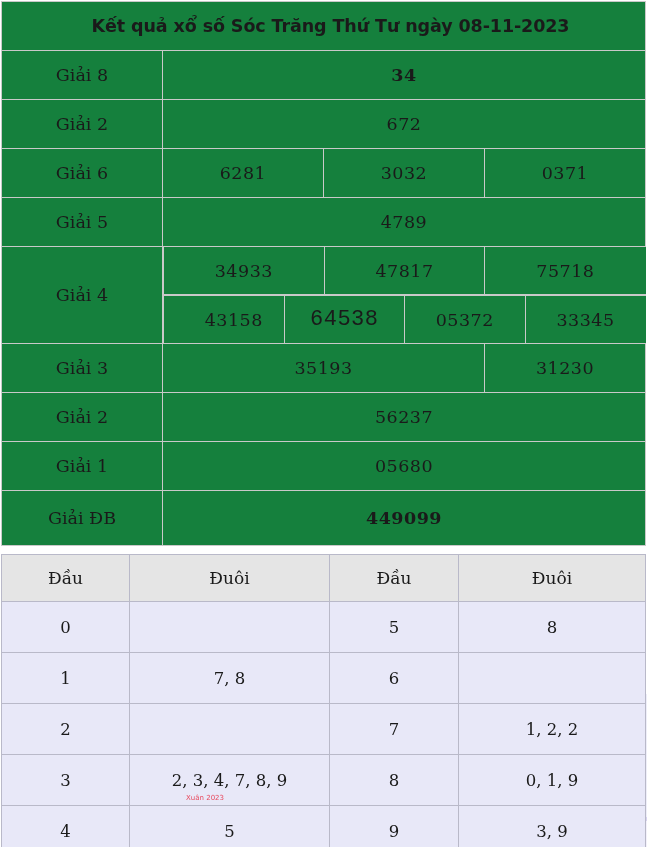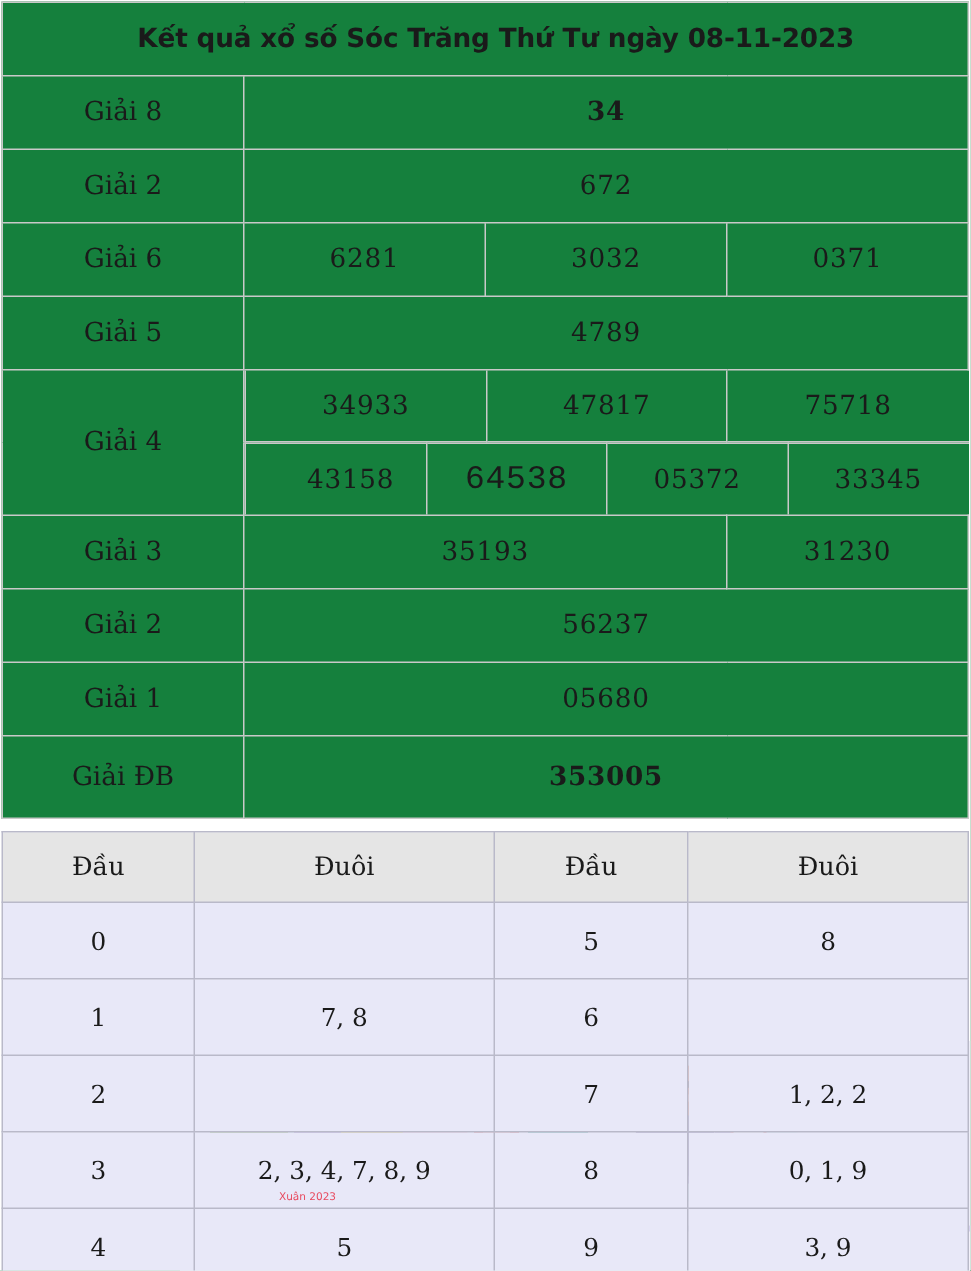--- a/index.html
+++ b/index.html
@@ -221,21 +221,21 @@
         <td colspan="3" class="num">56237</td>
       </tr>
 
       <tr>
         <td class="label-cell">Giải 1</td>
         <td colspan="3" class="num">05680</td>
       </tr>
 
       <tr>
         <td class="label-cell" style="height:54px;">Giải ĐB</td>
-        <td colspan="3" class="prize-special num" style="height:54px;">353005</td>
+        <td colspan="3" class="prize-special num" style="height:54px;">449099</td>
       </tr>
     </tbody>
   </table>
 
   <svg class="illustration" viewBox="0 0 647 249" width="647" height="249">
 
     <rect x="120" y="95" width="527" height="154" fill="#eeeef9"></rect>
 
     <polygon points="400,200 450,108 500,200" fill="#6c5b9e"></polygon>
     <polygon points="450,200 492,130 534,200" fill="#8a7ab8"></polygon>

